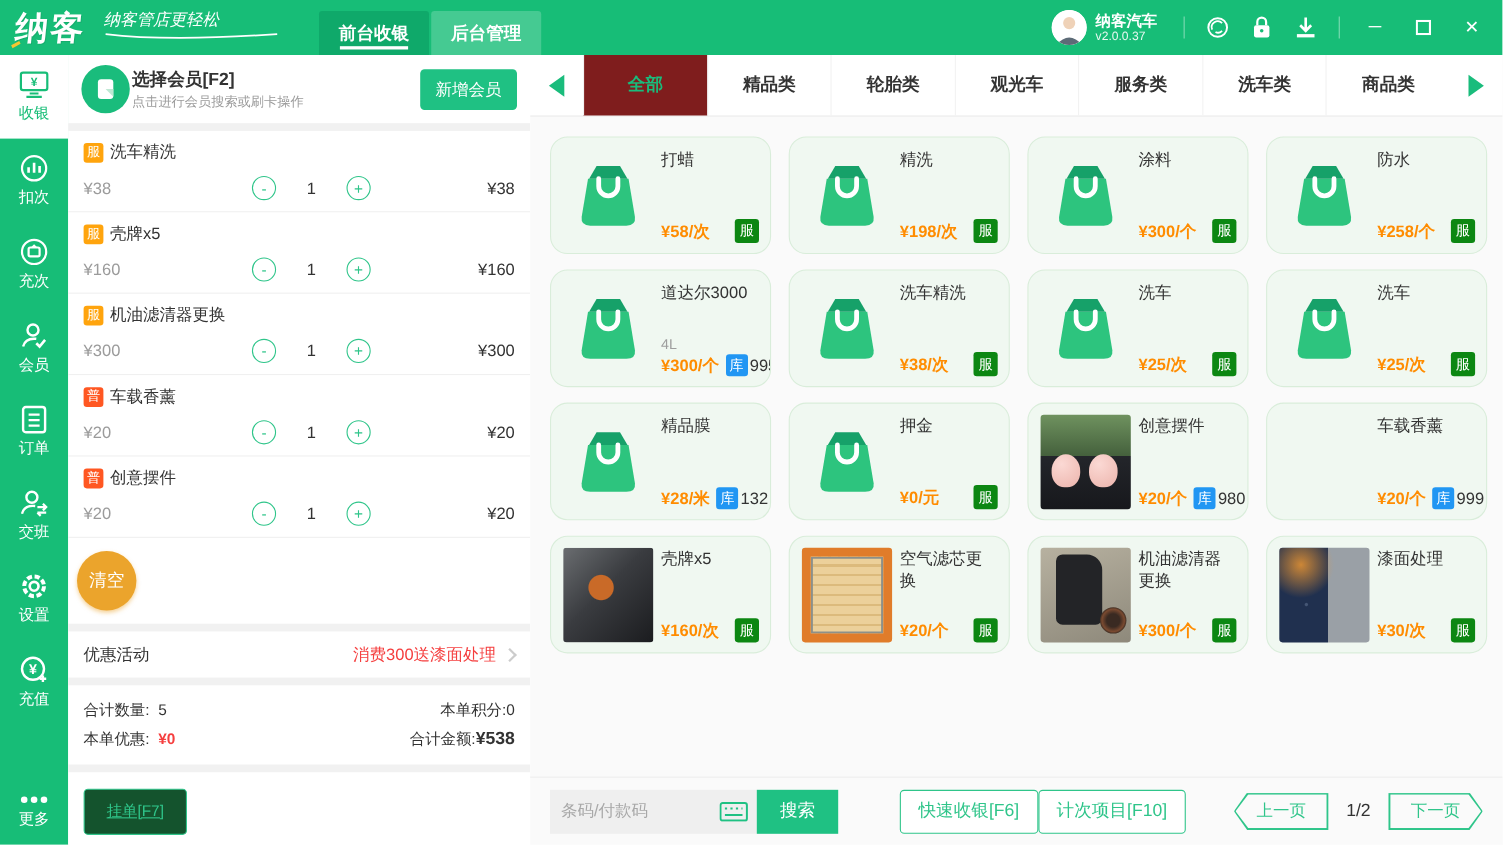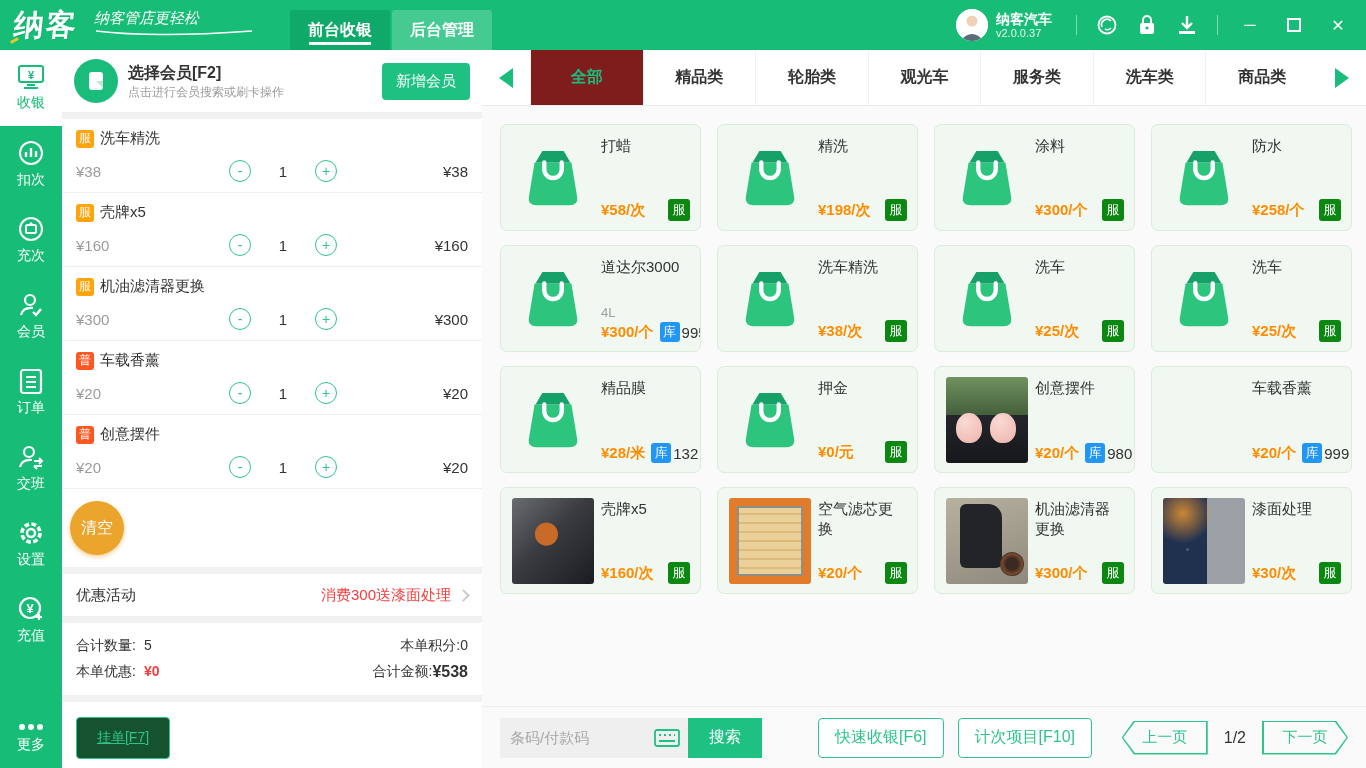--- a/index.html
+++ b/index.html
@@ -41,21 +41,21 @@
   .side-item.active { background:#fff; color:#17bd77; }
   .side-item.more { margin-top:auto; height:60px; }
   .side-item svg { display:block; }
 
   
   .cart { width:420px; background:#fff; display:flex; flex-direction:column; }
   .strip { height:7px; background:#f1f1f1; flex:none; }
   .member { height:62px; display:flex; align-items:center; padding:0 12px; flex:none; }
   .member-ic { width:44px; height:44px; border-radius:50%; background:#1abc7c; flex:none;
                display:flex; align-items:center; justify-content:center; }
-  .member-tx { margin-left:10px; line-height:1.35; }
+  .member-tx { margin-left:2px; line-height:1.35; }
   .member-title { font-size:16px; font-weight:bold; color:#333; }
   .member-sub { font-size:12px; color:#9b9b9b; }
   .btn-addmember { margin-left:auto; background:#1fc183; color:#fff; border:none; border-radius:4px;
                    font-size:15px; padding:9px 14px; cursor:pointer; }
   .cartlist { flex:none; }
   .citem { height:74px; padding:10px 14px 0; border-bottom:1px solid #f0f0f0; }
   .crow1 { display:flex; align-items:center; gap:6px; }
   .cbadge { width:18px; height:18px; border-radius:3px; color:#fff; font-size:12px;
             display:flex; align-items:center; justify-content:center; flex:none; }
   .cbadge.service { background:#ffa40d; }
@@ -94,21 +94,21 @@
   .arrowcell { width:48px; display:flex; align-items:center; justify-content:center; cursor:pointer; flex:none; }
   .tri-l { width:0; height:0; border:10px solid transparent; border-right:14px solid #1abc7c; border-left:0; }
   .tri-r { width:0; height:0; border:10px solid transparent; border-left:14px solid #1abc7c; border-right:0; }
   .cat-tab { flex:1 1 0; display:flex; align-items:center; justify-content:center; font-size:16px;
              font-weight:bold; color:#333; border-left:1px solid #f2f2f2; cursor:pointer;
              white-space:nowrap; overflow:hidden; }
   .cat-tab.active { background:#7f1d1d; color:#1abc7c; }
   .cat-tab.pkg { color:#ff8c1a; border-right:1px solid #f2f2f2; }
   .grid { flex:1; padding:18px 14px 6px 18px; display:grid;
           grid-template-columns:repeat(4,1fr); grid-auto-rows:107px; gap:14px 16px; align-content:start; }
-  .card { background:#f0f8f1; border:1px solid #d9edda; border-radius:7px; display:flex;
+  .card { background:#f0f8f1; border:1px solid #d9edda; border-radius:16px; display:flex;
           padding:9px 10px; cursor:pointer; overflow:hidden; }
   .card-img { width:84px; flex:none; display:flex; align-items:center; justify-content:center; }
   .photo { width:82px; height:86px; border-radius:3px; position:relative; overflow:hidden; }
   .card-body { flex:1; display:flex; flex-direction:column; padding:2px 0 0 6px; min-width:0; }
   .pname { font-size:15px; color:#333; line-height:1.35; }
   .pspec { font-size:13px; color:#9e9e9e; margin-top:auto; }
   .prow { margin-top:auto; display:flex; align-items:center; }
   .pspec + .prow { margin-top:2px; }
   .pprice { color:#ff8c00; font-size:15px; font-weight:bold; white-space:nowrap; }
   .ptag { margin-left:auto; width:22px; height:22px; background:#0c8712; color:#fff; border-radius:3px;
@@ -144,21 +144,21 @@
   .searchbox { display:flex; align-items:center; height:40px; }
   .search-input-wrap { width:188px; height:40px; background:#efefef; display:flex; align-items:center; }
   .search-input { flex:1; min-width:0; border:none; background:transparent; font-size:15px; color:#333;
                   padding:0 6px 0 10px; outline:none; }
   .search-input::placeholder { color:#a8a8a8; }
   .kbd-icon { margin-right:8px; flex:none; cursor:pointer; }
   .btn-search { width:74px; height:40px; background:#1fc183; color:#fff; border:none; font-size:16px; cursor:pointer; }
   .btn-outline { height:40px; background:#fff; border:1px solid #2fc58a; color:#2fc58a; border-radius:4px;
                  font-size:16px; padding:0 16px; cursor:pointer; }
   .btn-quick { margin-left:56px; }
-  .btn-count { margin-left:14px; }
+  .btn-count { }
   .pager { margin-left:auto; display:flex; align-items:center; gap:16px; }
   .pagebtn { position:relative; width:86px; height:34px; cursor:pointer; }
   .pagebtn .shape { position:absolute; inset:0; background:#2fc58a; }
   .pagebtn .inner { position:absolute; inset:1.5px; background:#fafafa; }
   .pagebtn.prev .shape,.pagebtn.prev .inner { clip-path:polygon(14% 0,100% 0,100% 100%,14% 100%,0 50%); }
   .pagebtn.next .shape,.pagebtn.next .inner { clip-path:polygon(0 0,86% 0,100% 50%,86% 100%,0 100%); }
   .pagebtn span { position:absolute; inset:0; display:flex; align-items:center; justify-content:center;
                   color:#2fc58a; font-size:15px; }
   .pageno { font-size:16px; color:#333; }
 </style>

